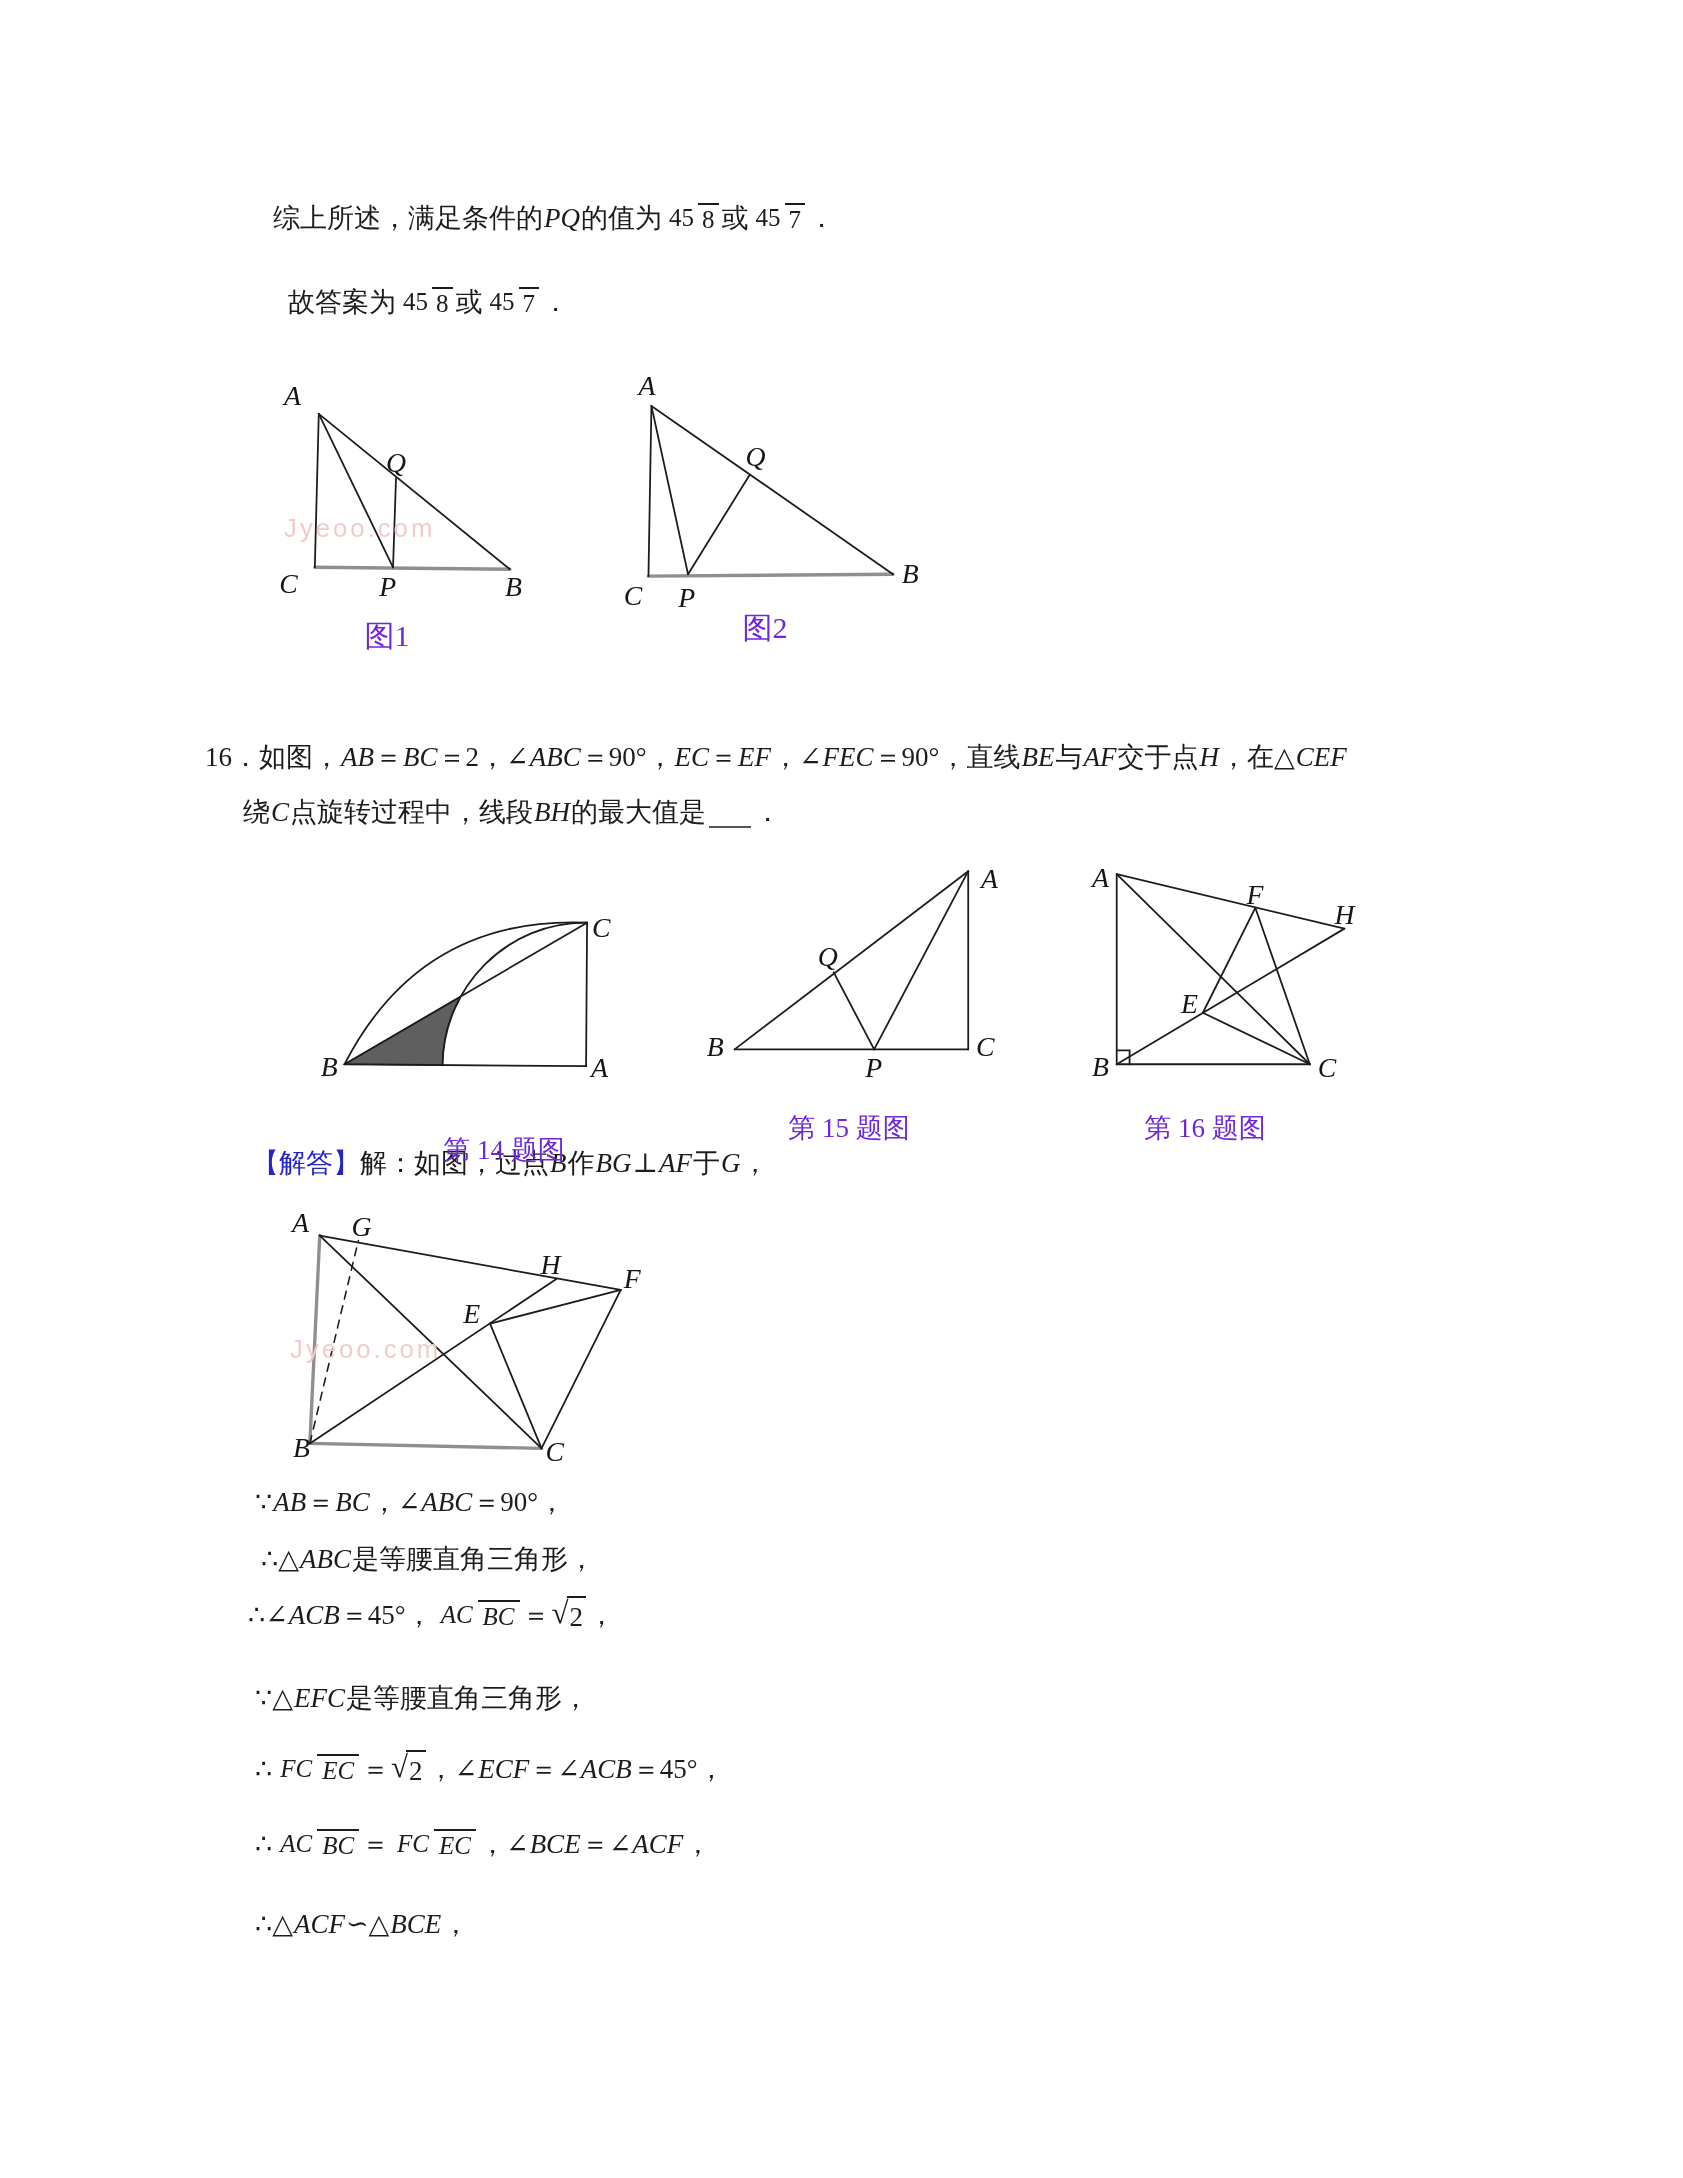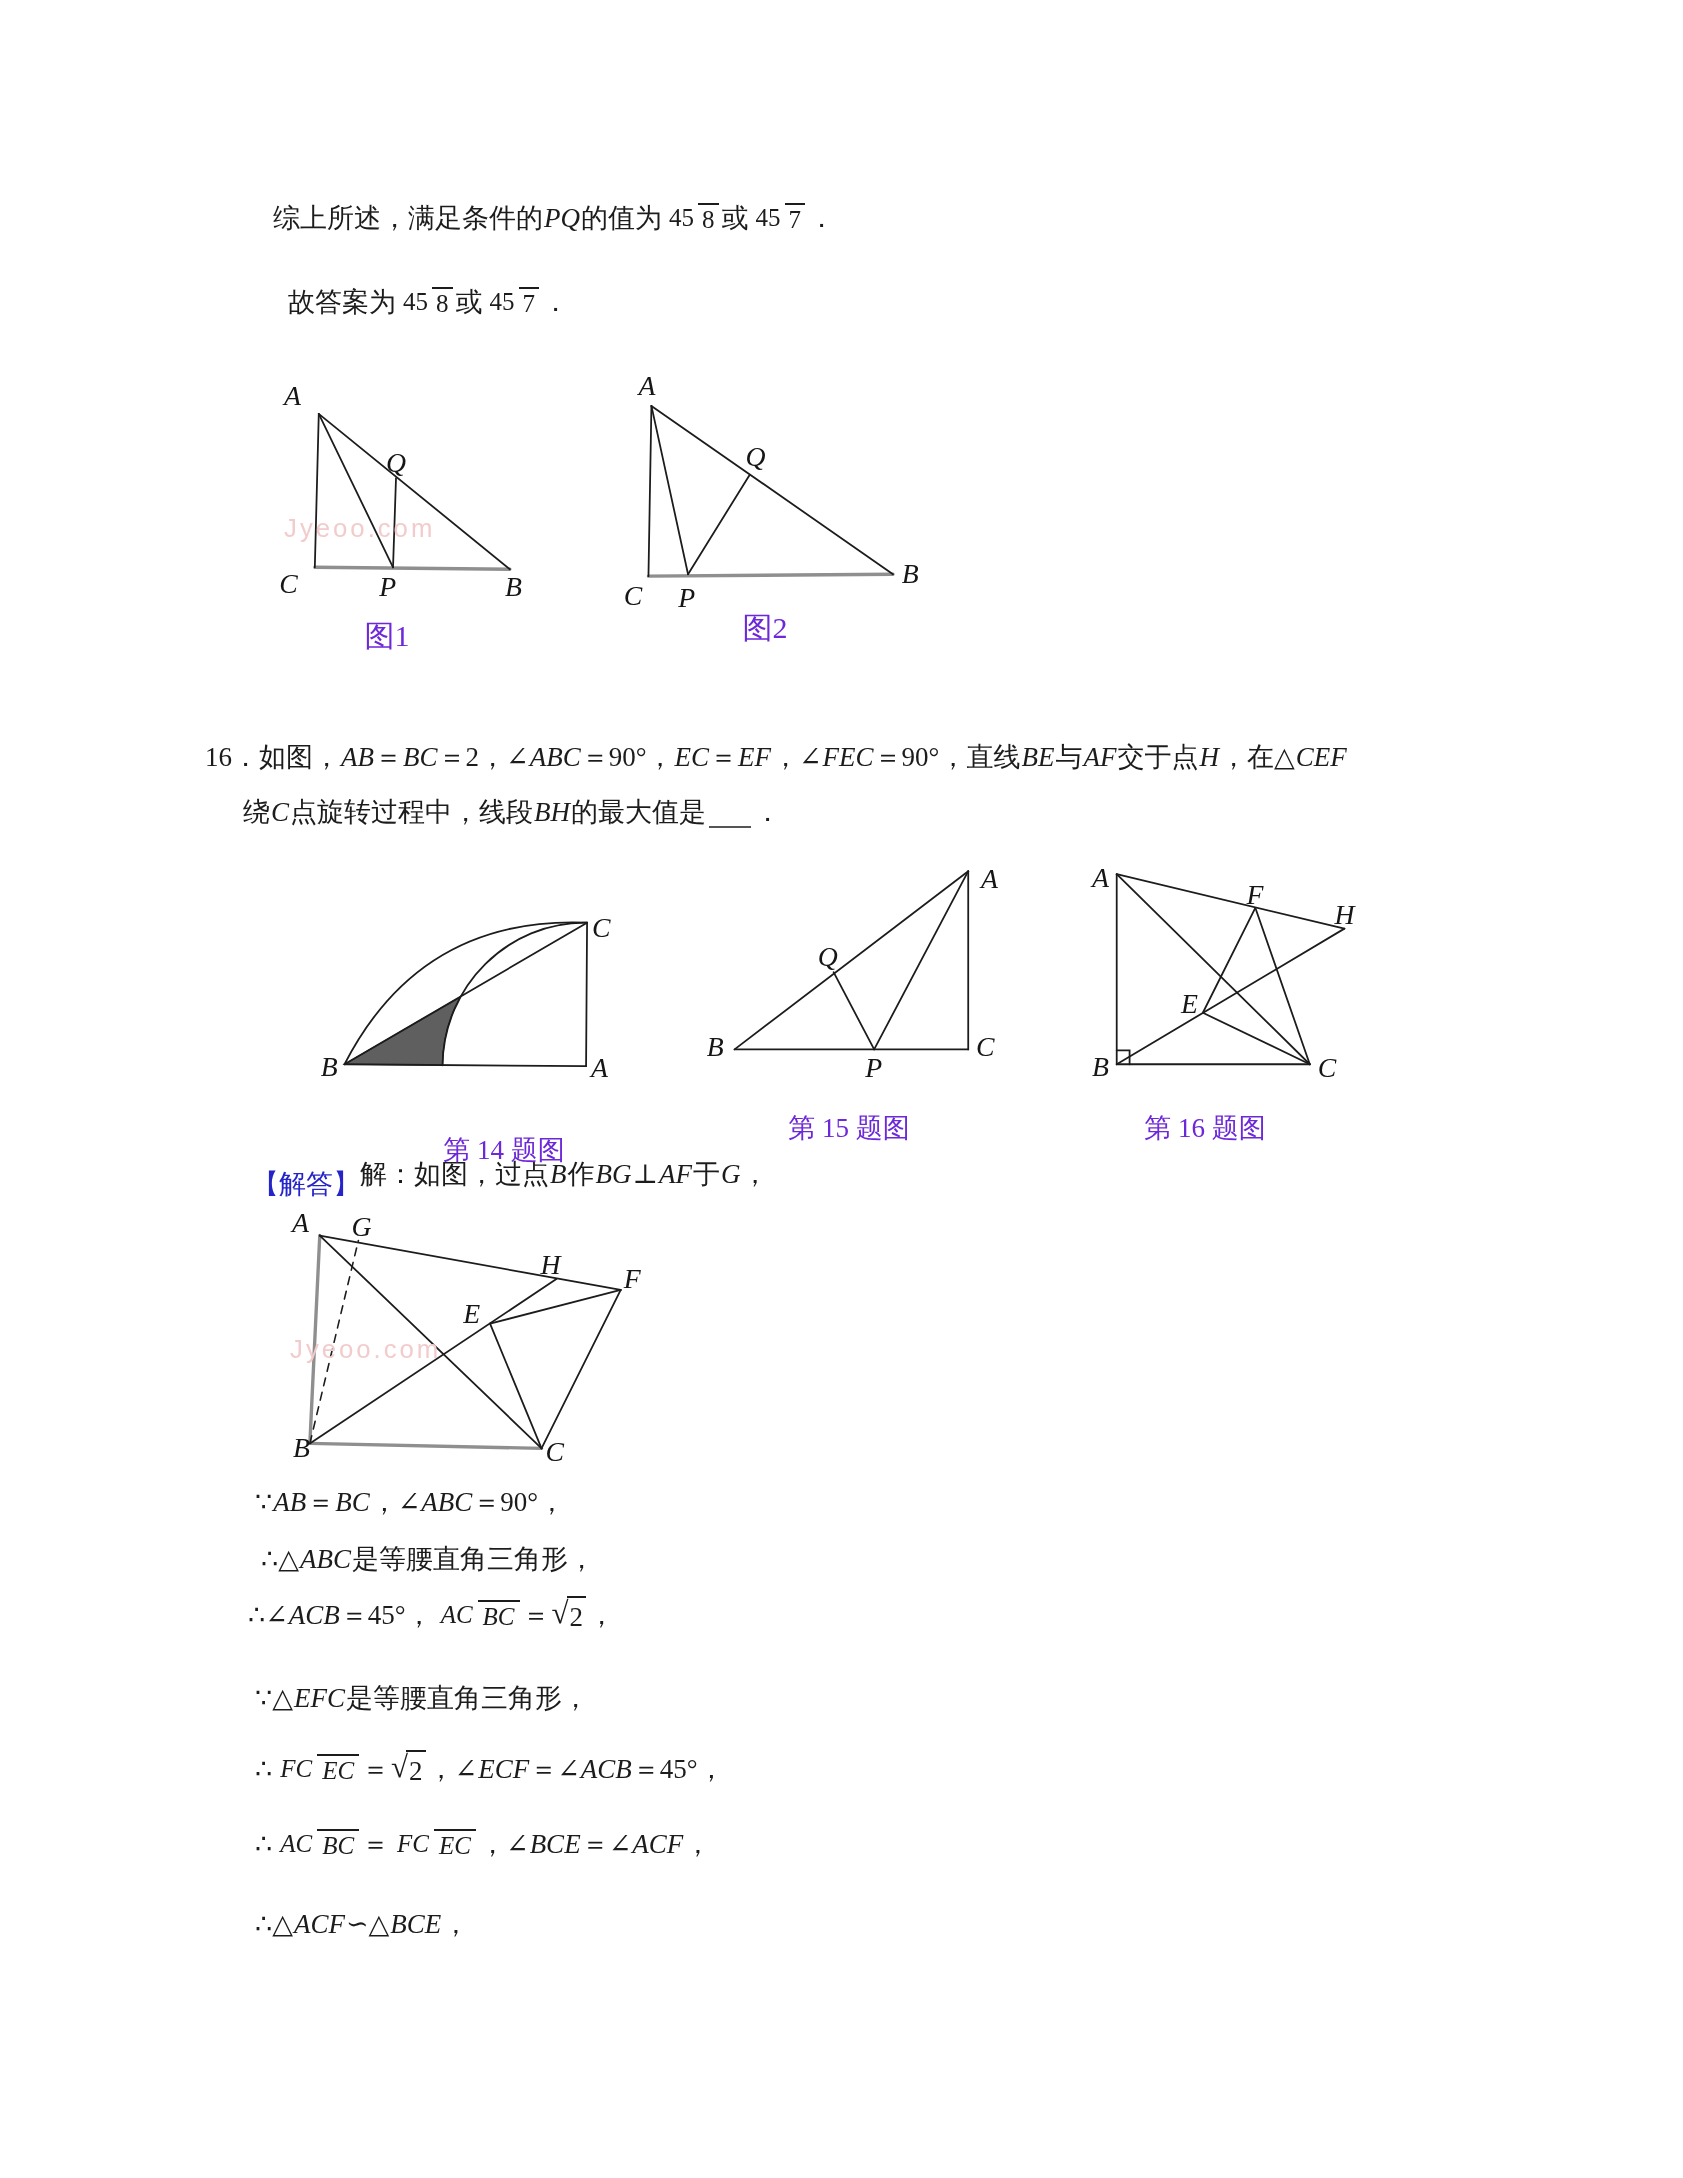--- a/index.html
+++ b/index.html
@@ -19,21 +19,21 @@
   }
   .frac .num { padding:0 4px 1px; }
   .frac .den { border-top:2px solid #1c1c1c; padding:1px 4px 0; }
   .sqrt { display:inline-flex; align-items:flex-start; margin:0 2px; }
   .sqrt .rad { font-size:31px; line-height:1; transform:translateY(1px); margin-right:-2px; }
   .sqrt .sqin { border-top:2px solid #1c1c1c; padding:2px 3px 0; }
   .blank {
     display:inline-block; width:42px; height:28px;
     border-bottom:2px solid #555; margin:0 3px;
   }
-  .blue { color:#2424c8;margin-top:21px; }
+  .blue { color:#2424c8; }
   .caption {
     position:absolute; transform:translateX(-50%);
     font-size:27px; white-space:nowrap; color:#6d28d9;
   }
   .edge { stroke:#1c1c1c; stroke-width:1.8; fill:none; stroke-linecap:round; }
   .gray { stroke:#8f8f8f; stroke-width:3.4; }
   .dashed { stroke-dasharray:8 7; stroke-width:1.6; }
   .plabel { font-family:"Liberation Serif","DejaVu Serif",serif; font-style:italic; font-size:28px; fill:#161616; }
   .wmark { font-family:"Liberation Sans","DejaVu Sans",sans-serif; font-style:normal; font-size:26px; fill:#f2cccc; letter-spacing:3px; }
 </style>

